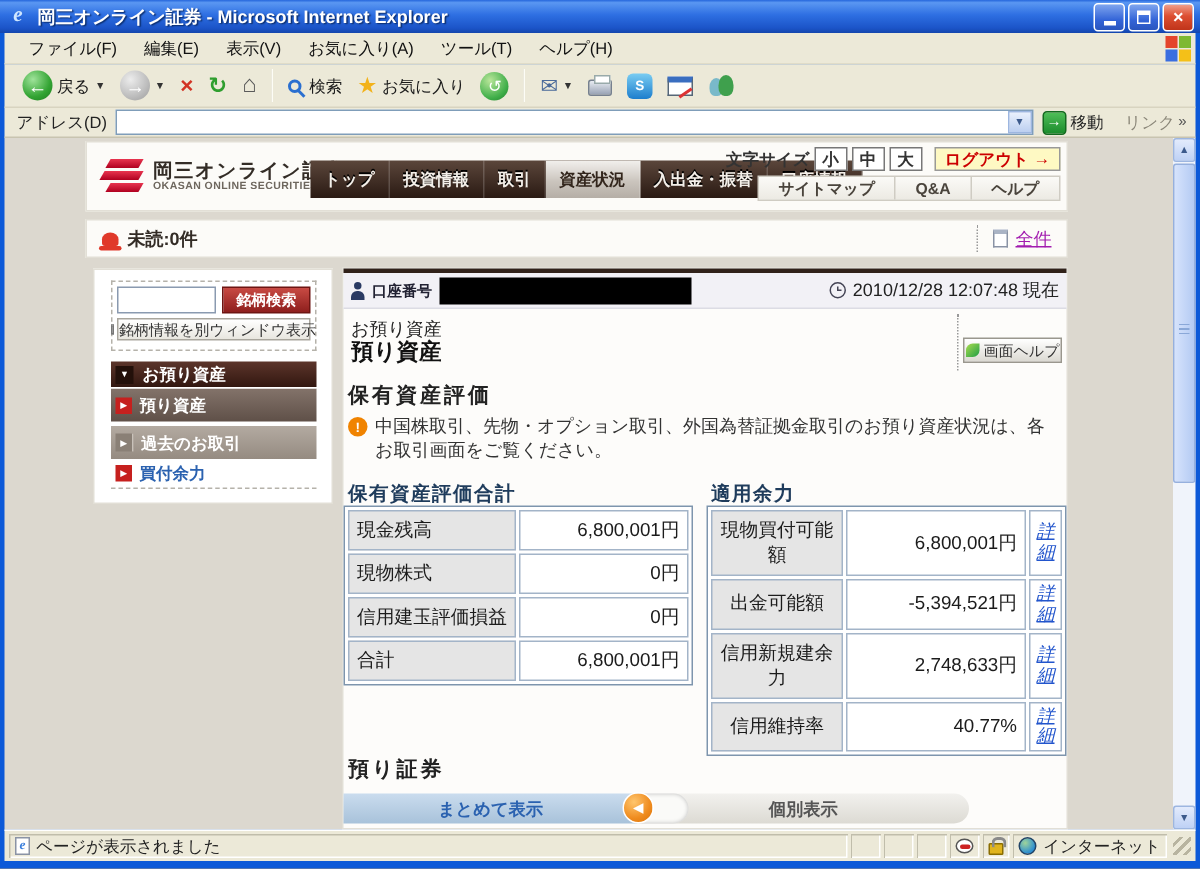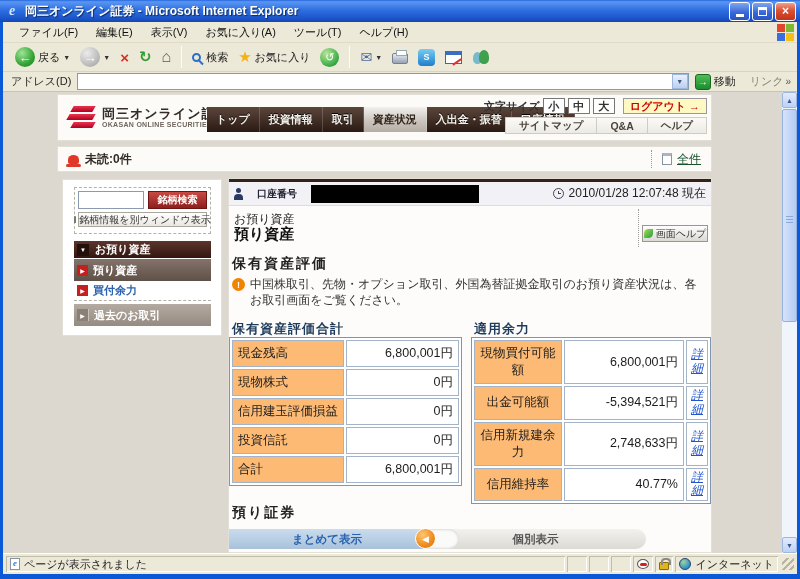--- a/index.html
+++ b/index.html
@@ -114,21 +114,21 @@
   .util-cell:first-child { border-left:none; }
 
   
   .msgbar { left:54px; top:54px; width:655px; height:26px; display:flex; align-items:center; padding:0 10px; }
   .bell { width:11px; height:9px; background:#e0392a; border-radius:50% 50% 2px 2px; position:relative; margin-right:6px; }
   .bell::after { content:""; position:absolute; left:-2px; bottom:-3px; width:15px; height:3px; background:#e0392a; border-radius:2px; }
   .unread { font-size:12px; font-weight:bold; color:#332c26; }
   .allwrap { margin-left:auto; display:flex; align-items:center; gap:5px; border-left:1px dotted #999;
     padding-left:10px; height:18px; }
   .page-ico { width:10px; height:12px; border:1px solid #8a93a5; background:#fff; border-top:3px solid #aab4c5; }
-  .all-link { font-size:12px; color:#14532d; text-decoration:underline;text-align:center; }
+  .all-link { font-size:12px; color:#a21caf; text-decoration:underline;text-align:center; }
 
   
   .sidebar { left:59px; top:87px; width:160px; height:157px; background:#fff; }
   .search-box { position:absolute; left:11px; top:7px; width:137px; height:47px; border:1px dashed #b5b2aa; padding:3px; }
   .search-row { display:flex; gap:4px; }
   .stock-input { width:66px; height:18px; border:1px solid #8a9ab0; font-size:11px; padding:0 2px; font-family:inherit; }
   .stock-btn { flex:1; height:18px; background:linear-gradient(#c84a43,#8e1f1d); color:#fff; font-size:10px;
     font-weight:bold; border:1px solid #6e1512; display:flex; align-items:center; justify-content:center; white-space:nowrap; }
   .newwin-btn { margin-top:3px; width:100%; height:15px; border:1px solid #a9a69d;
     background:linear-gradient(#fff,#e8e6df); font-size:10px; color:#333;
@@ -145,21 +145,21 @@
   .mi3 { height:22px; background:linear-gradient(#b3aaa1,#958b81); color:#fff; margin-top:3px; }
   .red-sq { width:11px; height:11px; background:#c6201e; color:#fff; font-size:6px;
     display:flex; align-items:center; justify-content:center; }
   .gray-sq { width:12px; height:12px; background:#8a8076; border-right:1px solid #c9c2ba; color:#fff; font-size:6px;
     display:flex; align-items:center; justify-content:center; }
 
   
   .main { left:225px; top:86px; width:484px; height:375px; background:#fdfcfa; }
   .account-bar { position:absolute; left:0; top:0; width:100%; height:27px; background:#f2f1f6;
     border-top:3px solid #31221a; border-bottom:1px solid #dcdce4; display:flex; align-items:center;
-    padding:0 5px; gap:14px; }
+    padding:0 5px; gap:5px; }
   .person { width:9px; height:12px; position:relative; }
   .person::before { content:""; position:absolute; left:2px; top:0; width:5px; height:5px; border-radius:50%; background:#2a3a63; }
   .person::after { content:""; position:absolute; left:0; bottom:0; width:9px; height:6px; border-radius:4px 4px 0 0; background:#2a3a63; }
   .acct-label { font-size:10px; font-weight:bold; color:#223; }
   .redacted { width:168px; height:18px; background:#000; }
   .date-wrap { margin-left:auto; display:flex; align-items:center; gap:5px; font-size:12px; color:#222; }
   .clock { width:11px; height:11px; border:1px solid #445; border-radius:50%; position:relative; }
   .clock::before { content:""; position:absolute; left:4px; top:2px; width:1px; height:3px; background:#445; }
   .clock::after { content:""; position:absolute; left:4px; top:4px; width:3px; height:1px; background:#445; }
   .breadcrumb { position:absolute; left:5px; top:32px; font-size:12px; color:#222; }
@@ -175,21 +175,21 @@
     font-size:9px; font-weight:bold; display:flex; align-items:center; justify-content:center; margin-top:1px; }
   .notice-text { font-size:12px; color:#333; line-height:1.3; }
   .col-title { position:absolute; top:141px; font-size:13px; font-weight:bold; color:#1f3c5c; letter-spacing:1px; }
   .col-title.left { left:3px;text-align:right; }
   .col-title.right { left:245px; }
   .tbl { position:absolute; top:158px; border:1px solid #7e95ad; background:#fff; border-collapse:separate;
     border-spacing:2px; }
   .tbl.summary { left:0; width:233px; }
   .tbl.margin { left:242px; width:240px; }
   .tbl td { border:1px solid #a3b4c8; font-size:12.5px; padding:4px 5px; color:#1c1c1c; }
-  .tbl td.lbl { background:#fdba74; }
+  .tbl td.lbl { background:#e5e5e5; }
   .tbl.summary td.lbl { width:112px; }
   .tbl.margin td.lbl { width:88px;text-align:center; }
   .tbl td.val { text-align:right; background:#fff; }
   .tbl td.det { width:22px; text-align:center; background:#fff; padding:2px 1px; }
   .det a { color:#2255cc; font-size:12px; line-height:1.15; display:inline-block; width:13px;
     word-break:break-all; text-decoration:underline;font-style:italic; }
   .sec-title2 { position:absolute; left:3px; top:325px; font-size:14px; font-weight:bold; color:#222; letter-spacing:2px; }
   .toggle { position:absolute; left:0; top:350px; width:417px; height:20px; }
   .tog-left { position:absolute; left:0; top:0; width:196px; height:20px;
     background:linear-gradient(#cadcee,#a8c2da); display:flex; align-items:center; justify-content:center;
@@ -392,39 +392,39 @@
       </div>
       <div class="side-menu">
         <div class="menu-header">
           <span class="tri-box">▼</span>
           <span>お預り資産</span>
         </div>
         <div class="mi mi1">
           <span class="red-sq">▶</span>
           <span>預り資産</span>
         </div>
+        <div class="mi mi3">
+          <span class="gray-sq">▶</span>
+          <span>過去のお取引</span>
+        </div>
         <div class="mi mi2">
           <span class="red-sq">▶</span>
           <span>買付余力</span>
-        </div>
-        <div class="mi mi3">
-          <span class="gray-sq">▶</span>
-          <span>過去のお取引</span>
         </div>
       </div>
     </div>
 
     <div class="panel main">
       <div class="account-bar">
         <span class="person"></span>
         <span class="acct-label">口座番号</span>
         <span class="redacted"></span>
         <span class="date-wrap">
           <span class="clock"></span>
-          <span>2010/01/28 12:07:48 現在</span>
+          <span>2010/12/28 12:07:48 現在</span>
         </span>
       </div>
       <div class="breadcrumb">お預り資産</div>
       <div class="page-title">預り資産</div>
       <div class="dot-sep"></div>
       <div class="help-btn">
         <span class="leaf"></span>
         <span>画面ヘルプ</span>
       </div>
       <div class="section-title">保有資産評価</div>
@@ -444,24 +444,20 @@
         </tr>
         <tr>
           <td class="lbl">現物株式</td>
           <td class="val">0円</td>
         </tr>
         <tr>
           <td class="lbl">信用建玉評価損益</td>
           <td class="val">0円</td>
         </tr>
         <tr>
-          <td class="lbl">投資信託</td>
-          <td class="val">0円</td>
-        </tr>
-        <tr>
           <td class="lbl">合計</td>
           <td class="val">6,800,001円</td>
         </tr>
       </tbody>
         </table>
 
       <table class="tbl margin">
         <tbody>
             <tr>
           <td class="lbl">現物買付可能額</td>

